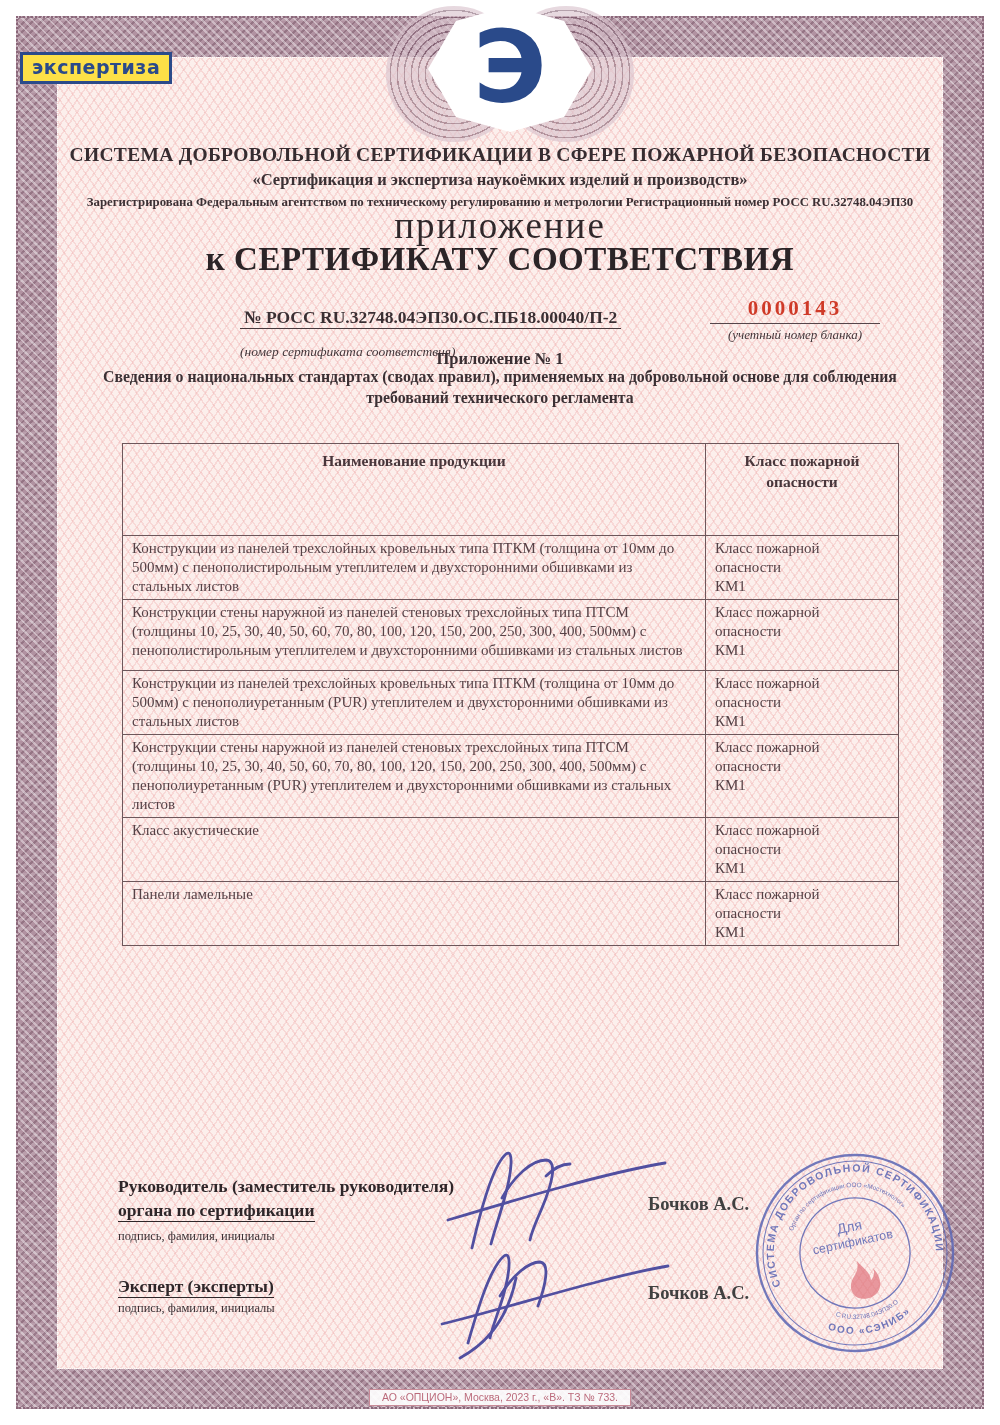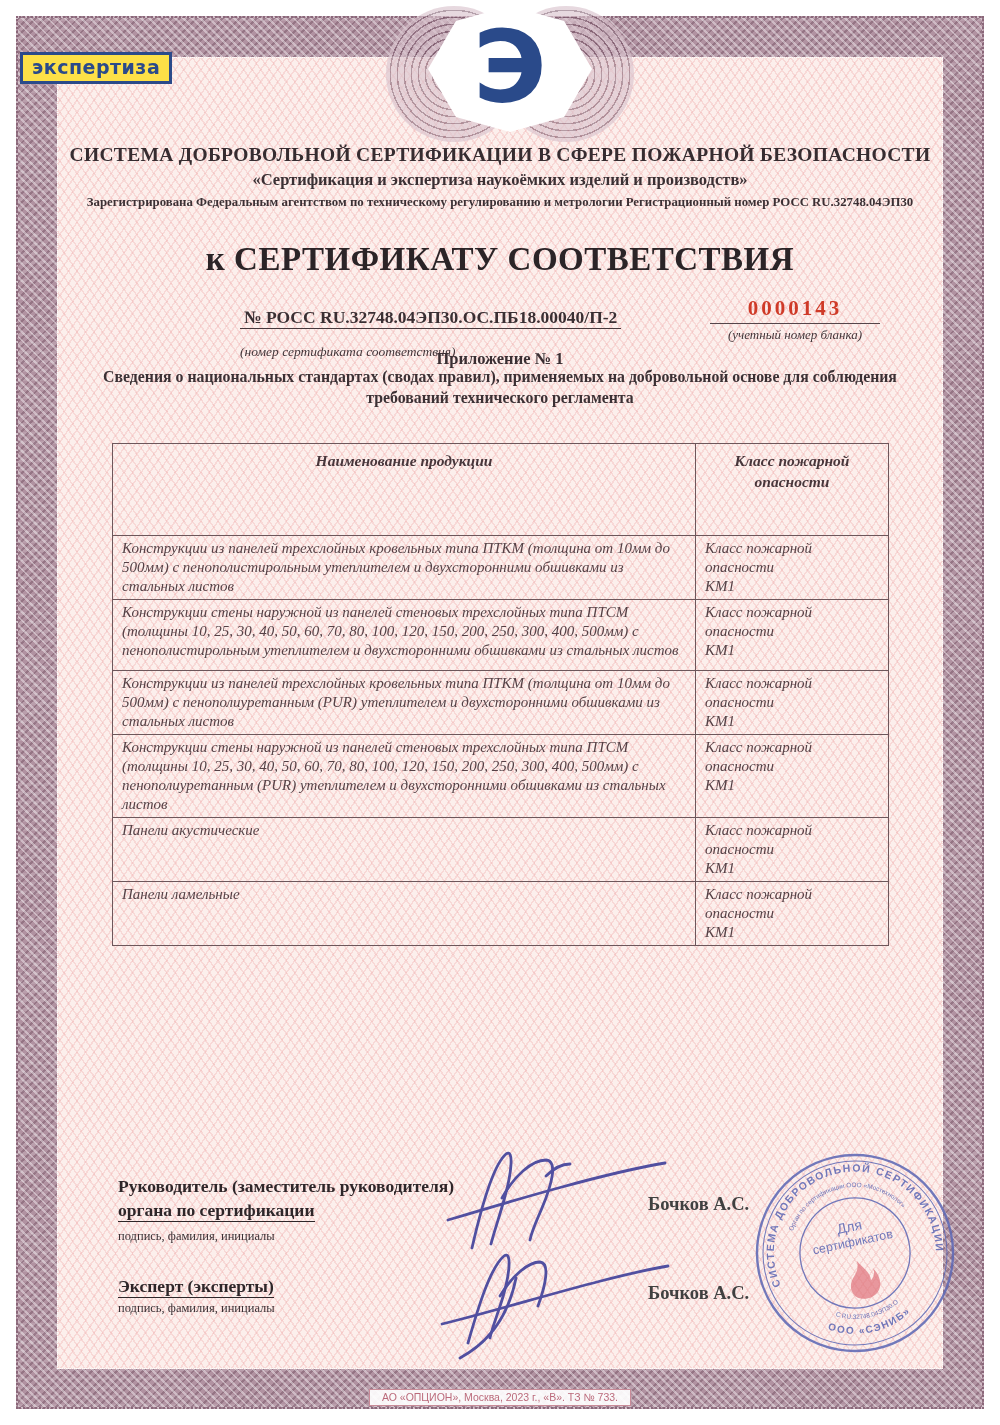--- a/index.html
+++ b/index.html
@@ -45,21 +45,21 @@
   #certnum .cap{font-style:italic;font-size:13.5px;margin-top:16px;color:#43363a;}
   #blanknum{position:absolute;left:710px;top:296px;width:170px;text-align:center;}
   #blanknum .num{font-size:21px;font-weight:bold;letter-spacing:3px;color:#cf3a28;
     font-family:"Liberation Serif",serif;}
   #blanknum .rule{border-top:1.5px solid #55454a;margin-top:2px;}
   #blanknum .cap{font-style:italic;font-size:13px;margin-top:3px;color:#43363a;}
   .annex-t{top:349px;font-size:16.5px;font-weight:bold;}
   #annex-s{position:absolute;left:95px;top:367px;width:810px;text-align:center;
     font-size:15.8px;font-weight:bold;line-height:20.5px;color:#3b3034;}
   
-  #ptable{position:absolute;left:112px;top:443px;border-collapse:collapse;table-layout:fixed;width:776px;font-style:italic;}
+  #ptable{position:absolute;left:122px;top:443px;border-collapse:collapse;table-layout:fixed;width:776px;}
   #ptable td,#ptable th{border:1px solid #6d575b;vertical-align:top;padding:3px 9px 3px 9px;
     font-family:"Liberation Serif",serif;}
   #ptable th{font-size:15.5px;font-weight:bold;text-align:center;color:#48363b;padding-top:6px;
     line-height:21px;}
   #ptable td{font-size:15px;line-height:19px;color:#554146;}
   .r-head{height:92px;}.r1{height:55px;}.r2{height:71px;}.r3{height:54px;}
   .r4{height:69px;}.r5{height:38px;}.r6{height:36px;}
   
   .sigline{position:absolute;left:118px;font-size:17.5px;font-weight:600;color:#2e2629;}
   .sig-ul{border-bottom:1.2px solid #2e2629;padding-bottom:1px;}
@@ -84,20 +84,21 @@
     <div class="rosette" style="left:386px;top:6px;"></div>
     <div class="rosette" style="left:498px;top:6px;"></div>
     <div id="octagon">
       <div id="logo-letter">Э</div>
     </div>
     <div id="logo-label">экспертиза</div>
 
     <div class="ctr h1">СИСТЕМА ДОБРОВОЛЬНОЙ СЕРТИФИКАЦИИ В СФЕРЕ ПОЖАРНОЙ БЕЗОПАСНОСТИ</div>
     <div class="ctr h2">«Сертификация и экспертиза наукоёмких изделий и производств»</div>
     <div class="ctr reg">Зарегистрирована Федеральным агентством по техническому регулированию и метрологии Регистрационный номер РОСС RU.32748.04ЭП30</div>
+    <div class="ctr applique">приложение</div>
     <div class="ctr maintitle">к СЕРТИФИКАТУ СООТВЕТСТВИЯ</div>
 
     <div id="certnum">
       <span class="num">№ РОСС RU.32748.04ЭП30.ОС.ПБ18.00040/П-2</span>
       <div class="cap">(номер сертификата соответствия)</div>
     </div>
     <div id="blanknum">
       <div class="num">0000143</div>
       <div class="rule"></div>
       <div class="cap">(учетный номер бланка)</div>
@@ -126,21 +127,21 @@
       </tr>
       <tr class="r3">
         <td>Конструкции из панелей трехслойных кровельных типа ПТКМ (толщина от 10мм до 500мм) с   пенополиуретанным (PUR) утеплителем и двухсторонними обшивками из стальных листов</td>
         <td><span>Класс пожарной опасности</span><br><span>КМ1</span></td>
       </tr>
       <tr class="r4">
         <td>Конструкции стены наружной из панелей стеновых трехслойных типа ПТСМ (толщины 10, 25, 30, 40, 50, 60, 70, 80, 100, 120, 150, 200, 250, 300, 400, 500мм) с пенополиуретанным (PUR) утеплителем и двухсторонними обшивками из стальных листов</td>
         <td><span>Класс пожарной опасности</span><br><span>КМ1</span></td>
       </tr>
       <tr class="r5">
-        <td>Панели акустические</td>
+        <td>Класс акустические</td>
         <td><span>Класс пожарной опасности</span><br><span>КМ1</span></td>
       </tr>
       <tr class="r6">
         <td>Панели ламельные</td>
         <td><span>Класс пожарной опасности</span><br><span>КМ1</span></td>
       </tr>
     </tbody>
       </table>
 
     <div class="sigline" style="top:1176px;">Руководитель (заместитель руководителя)</div>

